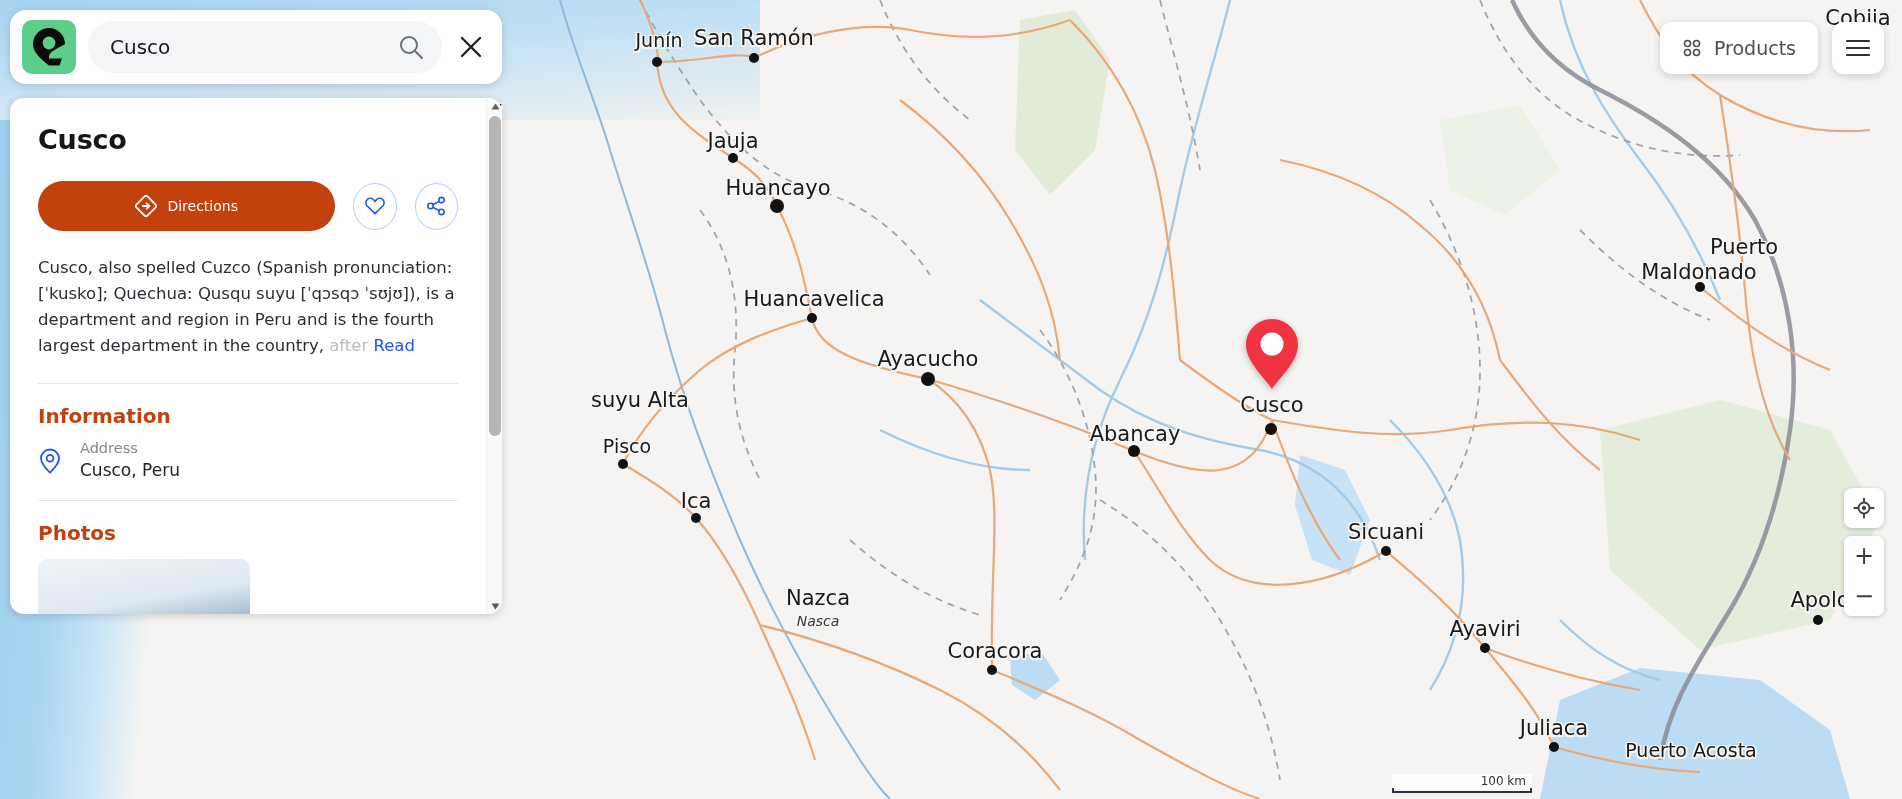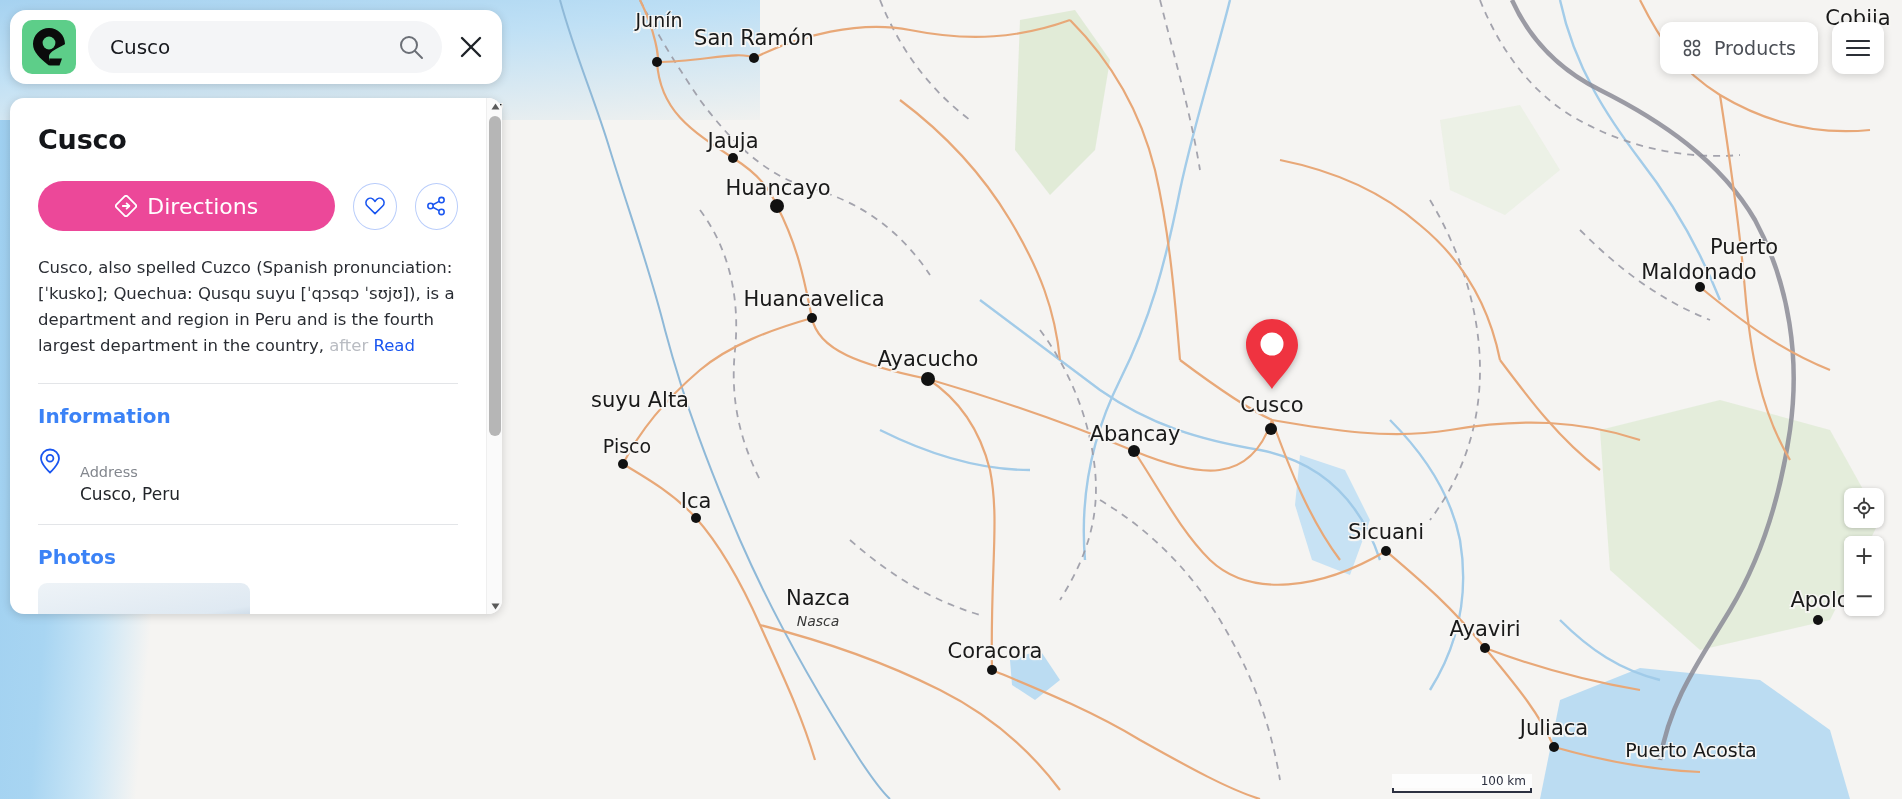--- a/index.html
+++ b/index.html
@@ -117,25 +117,25 @@
     font-family: "DejaVu Sans", sans-serif;
     font-size: 27px; font-weight: bold; color: #14161a;
     letter-spacing: -.2px;
   }
   #action-row {
     display: flex; align-items: center; gap: 18px;
     margin-top: 26px;
   }
   #directions-button {
     width: 324px; height: 50px;
-    background: #ec4899;
+    background: #c2410c;
     color: #fff;
     border: 0; border-radius: 25px;
     font-family: "DejaVu Sans", sans-serif;
-    font-size: 22px;
+    font-size: 14px;
     display: flex; align-items: center; justify-content: center;
     gap: 10px; cursor: pointer;
   }
   .round-btn {
     width: 47px; height: 47px; border-radius: 50%;
     border: 1.5px solid #b9cdfb;
     background: #fff; cursor: pointer;
     display: flex; align-items: center; justify-content: center;
   }
   #description {
@@ -148,25 +148,25 @@
     overflow: hidden;
   }
   #description .fade-tail { color: #b9bcc2; }
   #wiki-link {
     color: #1a56f0; text-decoration: none;
     font-size: 16.5px;
   }
   .divider { height: 1px; background: #e3e5e8; margin: 20px 0 0 0; }
   .section-title {
     font-family: "DejaVu Sans", sans-serif;
-    font-size: 20px; font-weight: bold; color: #3b82f6;
+    font-size: 20px; font-weight: bold; color: #c2410c;
     margin-top: 20px;
   }
   .info-row { display: flex; align-items: flex-start; gap: 18px; margin-top: 12px; }
-  .info-label { font-size: 14.5px; color: #83878e; font-family: "DejaVu Sans", sans-serif; margin-top: 24px; }
+  .info-label { font-size: 14.5px; color: #83878e; font-family: "DejaVu Sans", sans-serif; }
   .info-value { font-size: 17px; color: #22252a; margin-top: 4px; font-family: "DejaVu Sans", sans-serif; }
   #photo-strip { display: flex; gap: 10px; margin-top: 14px; }
   .photo-thumb {
     width: 212px; height: 120px; border-radius: 9px;
     background: linear-gradient(170deg,#eef3f7 0%, #dfe9f2 38%, #9fb6cb 62%, #5d7f9e 100%);
     position: relative; overflow: hidden; cursor: pointer;
     flex: 0 0 auto;
   }
   
   #panel-scrollbar {
@@ -323,21 +323,21 @@
         <path d="M900,100 C940,130 980,170 1010,220 C1040,270 1055,310 1060,360"></path>
         <path d="M1280,160 C1330,170 1380,190 1420,225 C1465,262 1490,310 1500,360"></path>
         <path d="M1500,360 C1530,400 1560,440 1600,470"></path>
         <path d="M760,625 C820,640 880,660 940,690 C990,715 1030,750 1060,790"></path>
         <path d="M1485,648 C1530,665 1580,680 1640,690"></path>
         <path d="M1554,747 C1600,760 1650,770 1700,772"></path>
       </g>
     </svg>
 
     <div id="map-labels">
-        <div class="mlabel sz-md" style="left: 659px; top: 20px;">Junín</div>
+        <div class="mlabel sz-md" style="left: 659px; top: 40px;">Junín</div>
         <div class="mdot" style="left: 657px; top: 62px; width: 10px; height: 10px;"></div>
         <div class="mlabel sz-lg" style="left: 754px; top: 38px;">San Ramón</div>
         <div class="mdot" style="left: 754px; top: 58px; width: 10px; height: 10px;"></div>
         <div class="mlabel sz-lg" style="left: 1858px; top: 18px;">Cobija</div>
         <div class="mlabel sz-md" style="left: 461px; top: 108px;">Chancay</div>
         <div class="mlabel sz-lg" style="left: 733px; top: 141px;">Jauja</div>
         <div class="mdot" style="left: 733px; top: 158px; width: 10px; height: 10px;"></div>
         <div class="mlabel sz-lg" style="left: 778px; top: 188px;">Huancayo</div>
         <div class="mdot" style="left: 777px; top: 206px; width: 14px; height: 14px;"></div>
         <div class="mlabel sz-lg" style="left: 1699px; top: 247px; margin-left: 45px;">Puerto</div>

